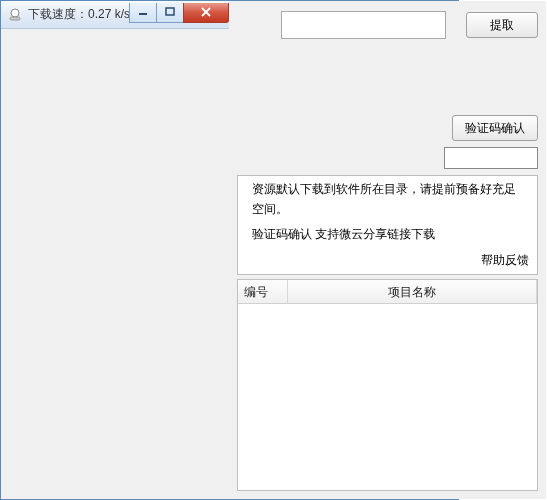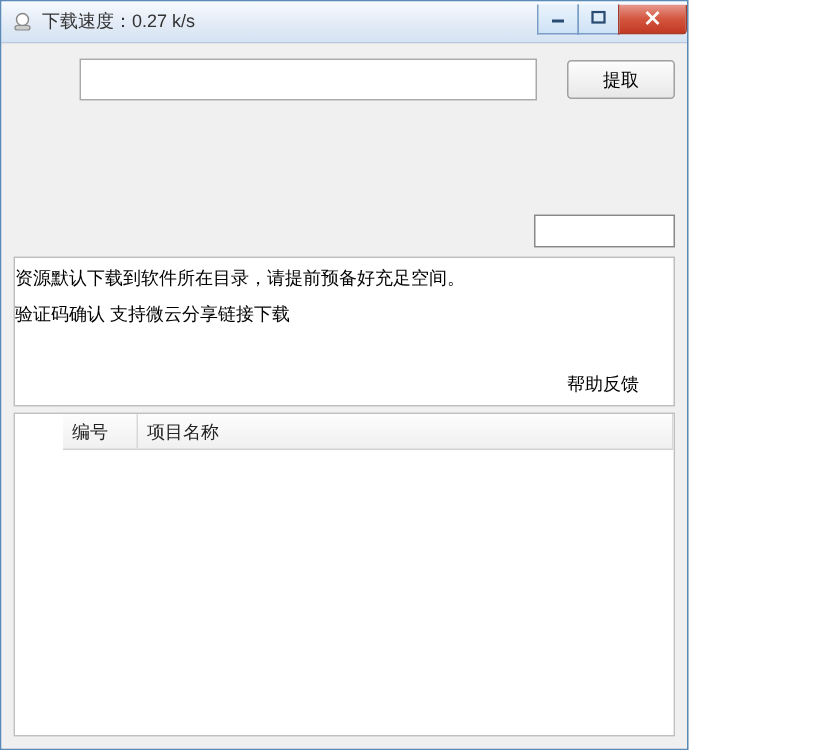--- a/index.html
+++ b/index.html
@@ -9,21 +9,20 @@
   font-size: 12px;
   background: #fff;
   overflow: hidden;
 }
 .window {
   width: 459px;
   height: 500px;
   border: 1px solid #5a8ab8;
   background: #f0f0f0;
   display: flex;
-  flex-direction: column;
 }
 .titlebar {
   height: 28px;
   background: linear-gradient(#f7fbff, #e4ecf7 50%, #d5e3f3);
   display: flex;
   align-items: center;
   padding: 0 0 0 6px;
   border-bottom: 1px solid #b9c8dc;
 }
 .titlebar .icon {
@@ -111,58 +110,57 @@
   background: #fff;
   padding: 2px 4px;
   font-family: inherit;
   font-size: 12px;
 }
 .info-box {
   border: 1px solid #bdbdbd;
   background: #fff;
   height: 100px;
   margin-bottom: 4px;
-  padding: 3px 0;
+  padding: 3px 14px;
   line-height: 1.7;
   color: #000;
   position: relative;
 }
 .info-line1, .info-line2 { font-size: 12px; }
 .info-line2 { margin-top: 4px; }
 .help-link {
   position: absolute;
-  right: 23px;
+  right: 8px;
   bottom: 4px;
   color: #000;
   cursor: pointer;
 }
 .table-wrap {
   border: 1px solid #c0c0c0;
   background: #fff;
   flex: 1;
   min-height: 150px;
   overflow: hidden;
 }
 .thead {
   display: flex;
   height: 24px;
   background: linear-gradient(#fdfdfd, #f0f0f0);
   border-bottom: 1px solid #d0d0d0;
-  margin-left: 32px;
 }
 .th {
   border-right: 1px solid #d8d8d8;
   padding: 4px 6px;
   color: #222;
   font-size: 12px;
   white-space: nowrap;
   overflow: hidden;
 }
 .th.c0 { width: 50px; }
-.th.c1 { flex: 1; }
+.th.c1 { flex: 1; text-align: center; }
 .th.c2 { width: 110px; }
 .th.c3 { width: 78px; border-right: none; }
 .tbody {
   height: calc(100% - 24px);
   background: #fff;
 }
 </style>
 </head>
 <body>
 
@@ -198,20 +196,23 @@
 
   <div class="client">
 
     <div class="row-top">
       <input type="text" class="url-input" value="" style="">
       <button class="btn">提取</button>
     </div>
 
     <div class="mid-block"></div>
 
+    <div class="verify-row">
+      <button class="btn">验证码确认</button>
+    </div>
 
     <div class="code-row">
       <input type="text" class="code-input" value="" style="">
     </div>
 
     <div class="info-box">
       <div class="info-line1">资源默认下载到软件所在目录，请提前预备好充足空间。</div>
       <div class="info-line2">验证码确认 支持微云分享链接下载</div>
       <span class="help-link">帮助反馈</span>
     </div>

